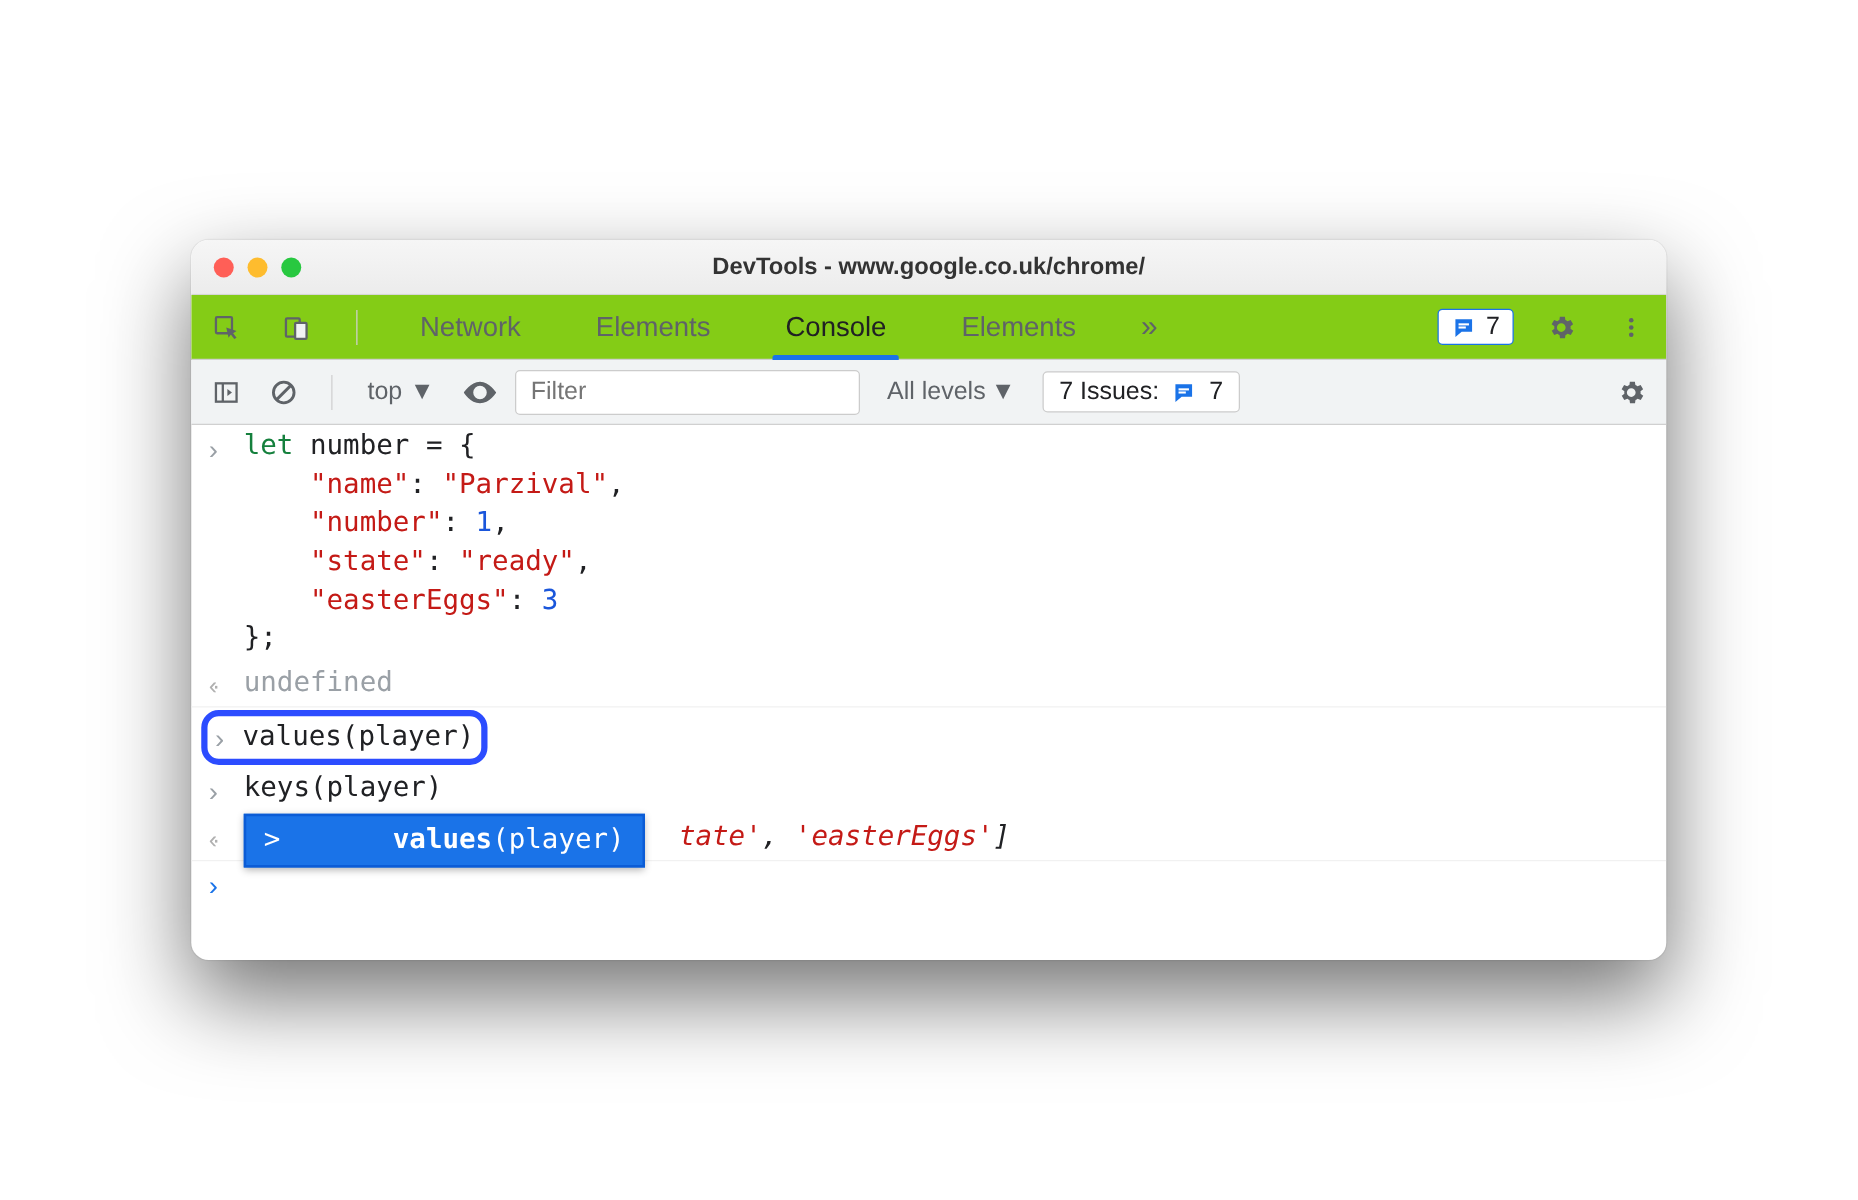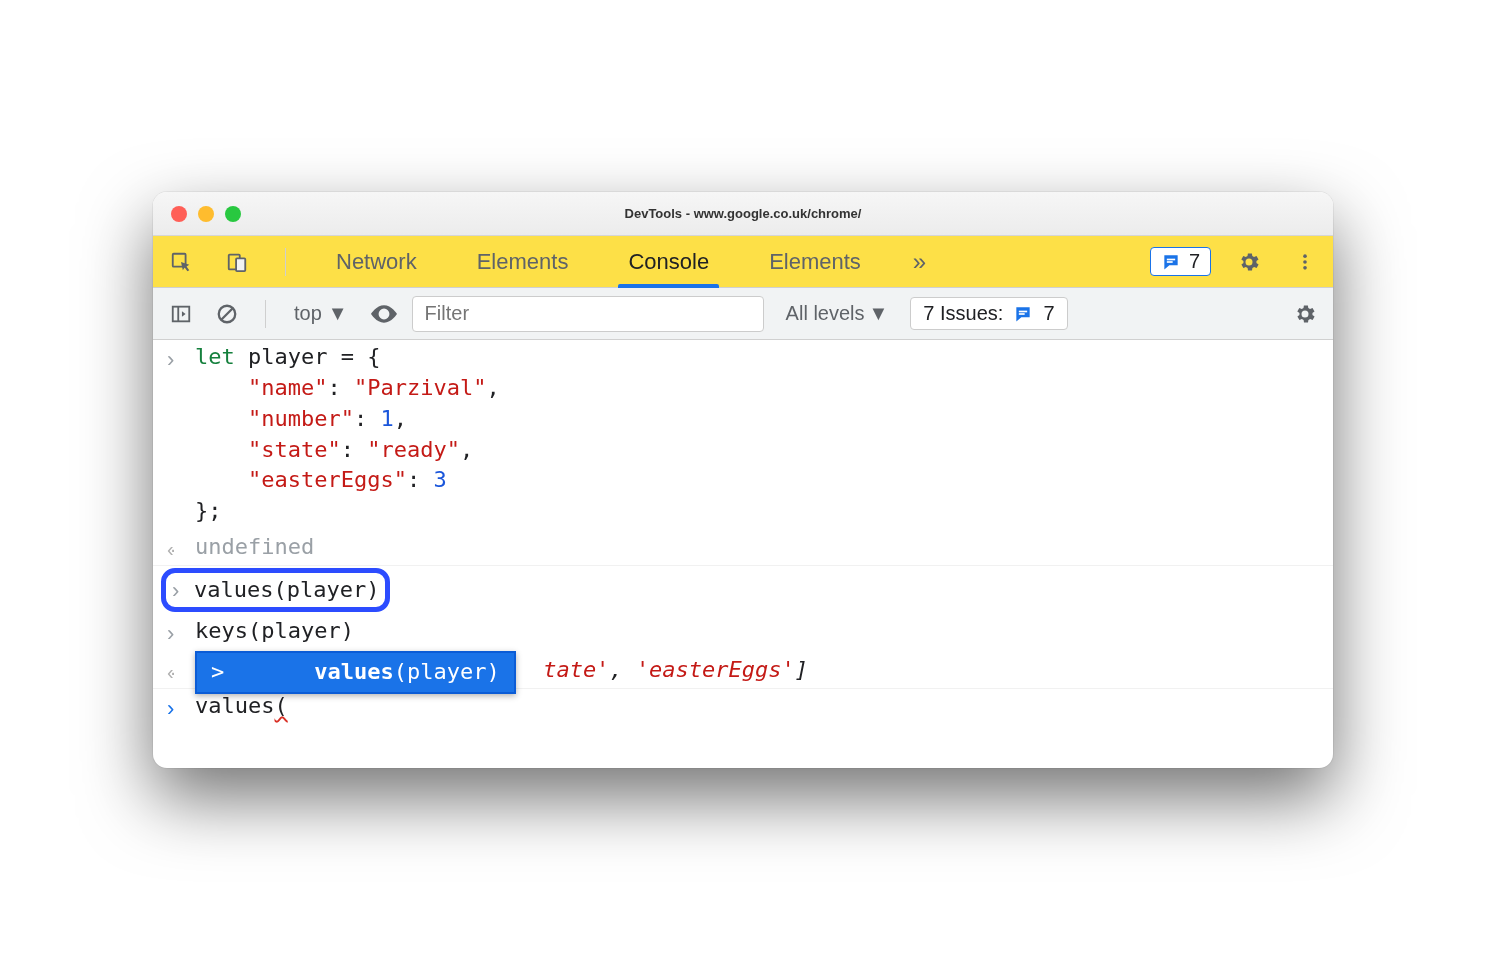--- a/index.html
+++ b/index.html
@@ -34,30 +34,30 @@
     padding-left: 18px;
   }
   .light { width: 16px; height: 16px; border-radius: 50%; }
   .light.red { background:#ff5f57; }
   .light.yellow { background:#febc2e; }
   .light.green { background:#28c840; }
   .title {
     position: absolute;
     left: 0; right: 0;
     text-align: center;
-    font-size: 13px;
+    font-size: 19px;
     color: #333;
     pointer-events: none;
     font-weight: 600;
   }
   
   .tabs {
     height: 52px;
     border-bottom: 1px solid #d0d0d0;
-    background: #fde047;
+    background: #84cc16;
     display: flex;
     align-items: center;
     padding: 0 10px;
     gap: 20px;
     color: #5f6368;
     font-size: 22px;
   }
   .icon-btn {
     width: 36px; height: 36px;
     display: flex; align-items: center; justify-content: center;
@@ -106,21 +106,21 @@
     gap:10px;
     color:#5f6368;
     font-size:20px;
   }
   .dropdown {
     display:flex; align-items:flex-end; gap:6px;
     padding:4px 8px;
   }
   .filter-input {
     height:36px;
-    width:352px;
+    width:276px;
     border:1px solid #ccc;
     border-radius:4px;
     background:#fff;
     padding:12px 12px;
     font-size:20px;
     color:#14532d;
   }
   .levels { padding:0 12px; display:flex; align-items:center; gap:4px;}
   .issues-box {
     border:1px solid #ccc;
@@ -309,21 +309,21 @@
       <svg width="24" height="24" viewBox="0 0 24 24" fill="#5f6368">
           <path d="M19.4 13a7.5 7.5 0 0 0 .1-1 7.5 7.5 0 0 0-.1-1l2.1-1.6-2-3.4-2.5 1a7.6 7.6 0 0 0-1.7-1l-.4-2.6h-4l-.4 2.6a7.6 7.6 0 0 0-1.7 1l-2.5-1-2 3.4L6.5 11a7.5 7.5 0 0 0-.1 1 7.5 7.5 0 0 0 .1 1l-2.1 1.6 2 3.4 2.5-1c.5.4 1.1.8 1.7 1l.4 2.6h4l.4-2.6c.6-.2 1.2-.6 1.7-1l2.5 1 2-3.4L19.4 13zM12 15.5A3.5 3.5 0 1 1 15.5 12 3.5 3.5 0 0 1 12 15.5z"></path>
         </svg>
     </div>
   </div>
 
   <div class="console console-area">
 
     <div class="row">
       <div class="gutter in"></div>
-      <div class="content"><span class="kw">let</span><span> player = {</span>
+      <div class="content"><span class="kw">let</span><span> number = {</span>
     <span class="key">"name"</span>: <span class="str">"Parzival"</span>,
     <span class="key">"number"</span>: <span class="num">1</span>,
     <span class="key">"state"</span>: <span class="str">"ready"</span>,
     <span class="key">"easterEggs"</span>: <span class="num">3</span>
 <span>};</span></div>
     </div>
 
     <div class="row sep">
       <div class="gutter out"></div>
       <div class="content undef">undefined</div>
@@ -347,16 +347,15 @@
       <div class="content"><span class="expand-tri" style="visibility:hidden;"></span><span style="font-style:italic;"><span style="visibility:hidden;">(4) ['name', 'number', 's</span><span class="str">tate'</span>, <span class="str">'easterEggs'</span>]</span></div>
 
       <div class="autocomplete" style="left:42px; top:-2px;">
         <span class="ac-gutter">&gt;</span>
         <span><span class="bold">values</span><span>(player)</span></span>
       </div>
     </div>
 
     <div class="row">
       <div class="gutter prompt"></div>
-      <div class="content"><span>values</span><span class="red-underline">(</span></div>
     </div>
   </div>
 </div>
 
 </body></html>

